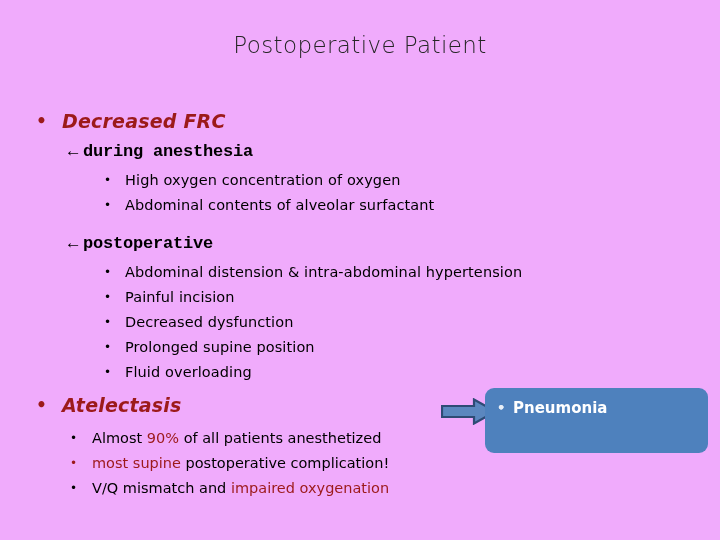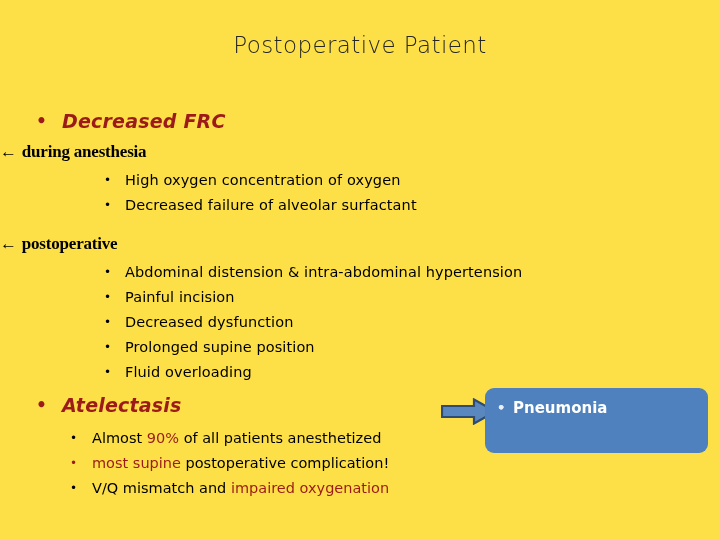--- a/index.html
+++ b/index.html
@@ -12,21 +12,21 @@
     height: 540px;
     position: relative;
     overflow: hidden;
     font-family: "DejaVu Sans", sans-serif;
     color: #000000;
   }
 
   .slide {
     position: absolute;
     inset: 0;
-    background: #fde047;
+    background: #f0abfc;
   }
 
   
   .slide-title {
     position: absolute;
     left: 0;
     top: 32px;
     width: 720px;
     text-align: center;
     font-family: "DejaVu Sans", sans-serif;
@@ -61,22 +61,23 @@
     left: 36px;
     top: 0;
     font-style: normal;
     font-weight: bold;
     color: #9C1A1A;
     font-size: 17px;
   }
 
   .lvl2 {
     position: relative;
+    padding-left: 68px;
     margin-top: 6px;
-    font-family: Liberation Serif, serif;
+    font-family: Liberation Mono, monospace;
     font-size: 17px;
     font-weight: bold;
     color: #000000;
     line-height: 24px;
     letter-spacing: -0.2px;
   }
   .lvl2 .lead {
     font-weight: bold;
     margin-right: 5px;
   }
@@ -188,21 +189,21 @@
       <div class="lvl2">
         <span class="lead">←</span><span>during anesthesia</span>
       </div>
       <div class="lvl3-list">
         <div class="lvl3">
           <span class="dot">•</span>
           <span>High oxygen concentration of oxygen</span>
         </div>
         <div class="lvl3">
           <span class="dot">•</span>
-          <span>Decreased failure of alveolar surfactant</span>
+          <span>Abdominal contents of alveolar surfactant</span>
         </div>
       </div>
 
       <div class="lvl2" style="margin-top:14px;">
         <span class="lead">←</span><span>postoperative</span>
       </div>
       <div class="lvl3-list">
         <div class="lvl3 wide">
           <span class="dot">•</span>
           <span>Abdominal distension &amp; intra-abdominal hypertension</span>

